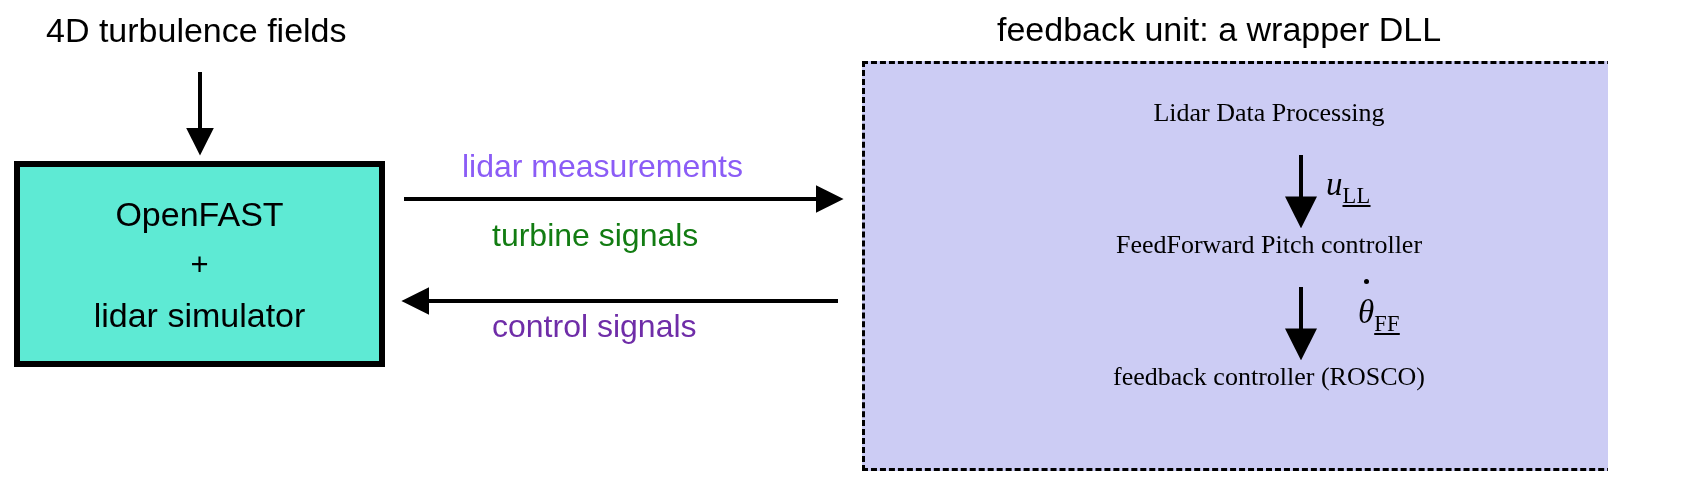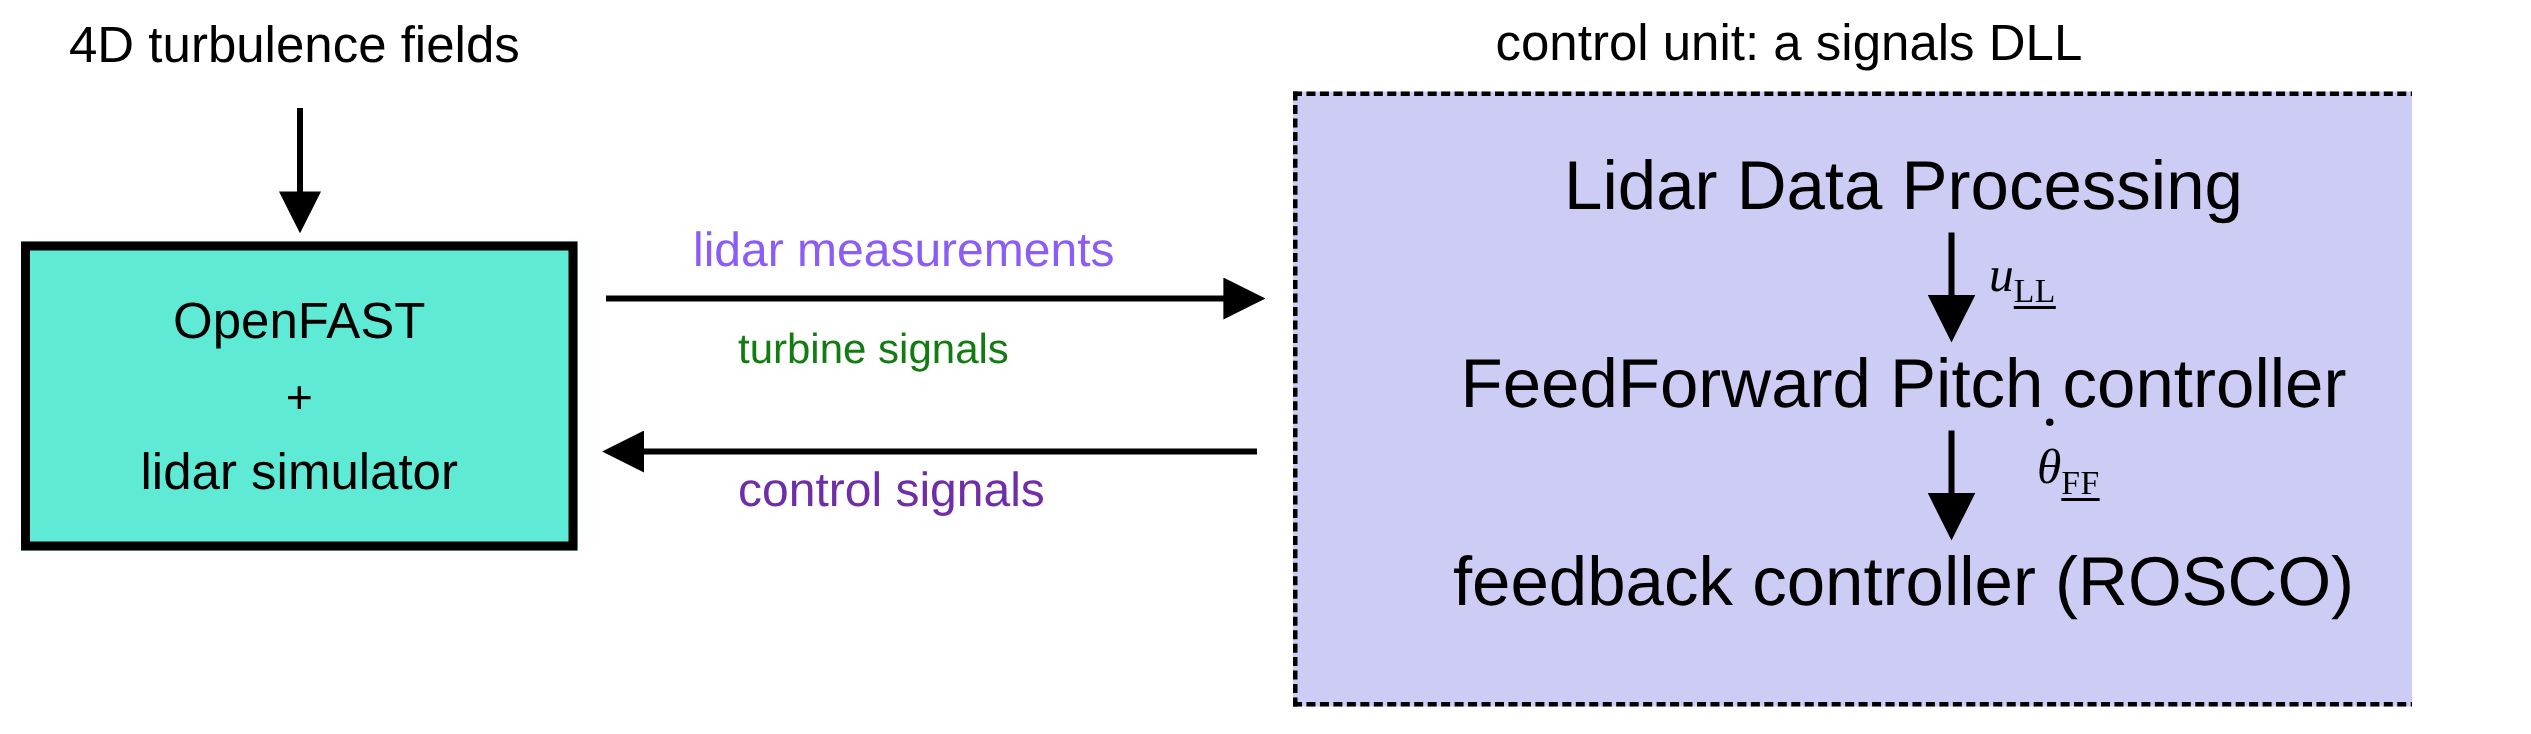--- a/index.html
+++ b/index.html
@@ -60,21 +60,21 @@
   
   #label-lidar-meas {
     left: 462px;
     top: 150px;
     font-size: 32px;
     color: #8b5cf6;
   }
   #label-turbine-signals {
     left: 492px;
     top: 219px;
-    font-size: 28px;
+    font-size: 32px;
     color: #127c12;
   }
   #label-control-signals {
     left: 492px;
     top: 310px;
     font-size: 32px;
     color: #6f2da8;
   }
 
   
@@ -91,23 +91,23 @@
     width: 814px;
     height: 410px;
     background: #ccccf4;
     border: 3px dashed #000000;
     box-sizing: border-box;
   }
   #ctrl-box .stage {
     position: absolute;
     width: 100%;
     text-align: center;
-    font-size: 46px;
+    font-size: 26px;
     color: #000;
-    font-family: Liberation Sans, sans-serif;
+    font-family: Liberation Serif, serif;
     line-height: 1;
   }
   #stage-lidar  { top: 36px; }
   #stage-ff     { top: 168px; }
   #stage-fb     { top: 300px; }
 
   
   .mathlbl {
     position: absolute;
     font-family: "Liberation Serif", serif;
@@ -163,21 +163,21 @@
   <div id="openfast-box">
     <div class="bl l1">OpenFAST</div>
     <div class="bl l2">+</div>
     <div class="bl l3">lidar simulator</div>
   </div>
 
   <div class="txt" id="label-lidar-meas">lidar measurements</div>
   <div class="txt" id="label-turbine-signals">turbine signals</div>
   <div class="txt" id="label-control-signals">control signals</div>
 
-  <div class="txt" id="label-control-unit">control unit: a signals DLL</div>
+  <div class="txt" id="label-control-unit">feedback unit: a wrapper DLL</div>
 
   <div id="ctrl-box">
     <div class="stage" id="stage-lidar">Lidar Data Processing</div>
     <div class="stage" id="stage-ff">FeedForward Pitch controller</div>
     <div class="stage" id="stage-fb">feedback controller (ROSCO)</div>
   </div>
 
   <div class="mathlbl" id="math-ull">
     <i>u</i><sub>LL</sub>
   </div>

